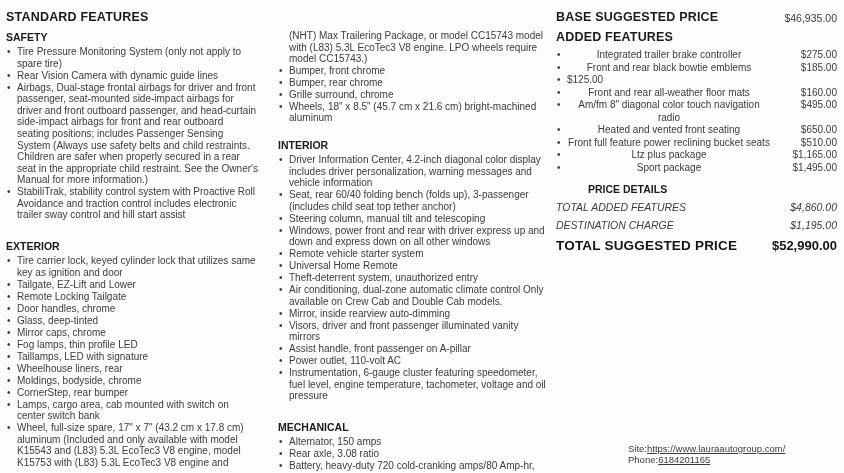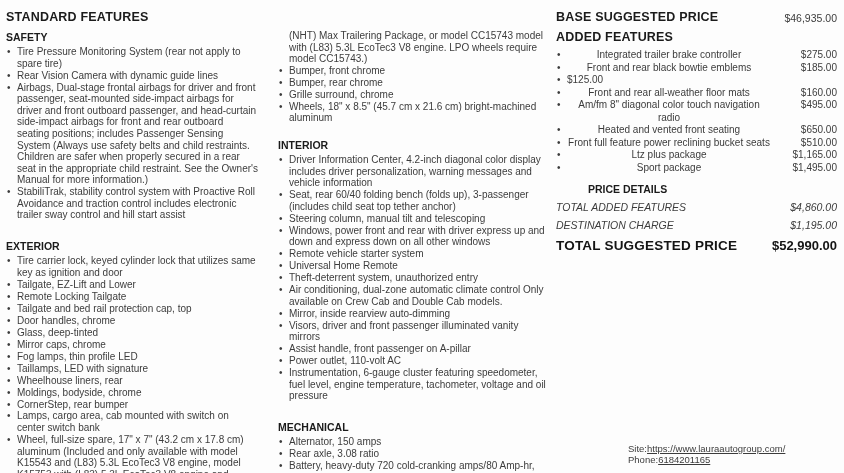--- a/index.html
+++ b/index.html
@@ -80,39 +80,38 @@
 </style>
 </head>
 <body>
 
 <div class="col col-left">
   <div class="doc-title">STANDARD FEATURES</div>
 
   <div class="section-heading">SAFETY</div>
   <ul class="feature-list">
 
-      <li>Tire Pressure Monitoring System (rear not apply to spare tire)</li>
+      <li>Tire Pressure Monitoring System (only not apply to spare tire)</li>
 
       <li>Rear Vision Camera with dynamic guide lines</li>
 
       <li>Airbags, Dual-stage frontal airbags for driver and front passenger, seat-mounted side-impact airbags for driver and front outboard passenger, and head-curtain side-impact airbags for front and rear outboard seating positions; includes Passenger Sensing System (Always use safety belts and child restraints. Children are safer when properly secured in a rear seat in the appropriate child restraint. See the Owner's Manual for more information.)</li>
 
       <li>StabiliTrak, stability control system with Proactive Roll Avoidance and traction control includes electronic trailer sway control and hill start assist</li>
     </ul>
 
   <div class="section-heading gap-top">EXTERIOR</div>
   <ul class="feature-list">
 
       <li>Tire carrier lock, keyed cylinder lock that utilizes same key as ignition and door</li>
 
       <li>Tailgate, EZ-Lift and Lower</li>
 
       <li>Remote Locking Tailgate</li>
 
-      <li>Tailgate and bed rail protection cap, top</li>
 
       <li>Door handles, chrome</li>
 
       <li>Glass, deep-tinted</li>
 
       <li>Mirror caps, chrome</li>
 
       <li>Fog lamps, thin profile LED</li>
 
       <li>Taillamps, LED with signature</li>

